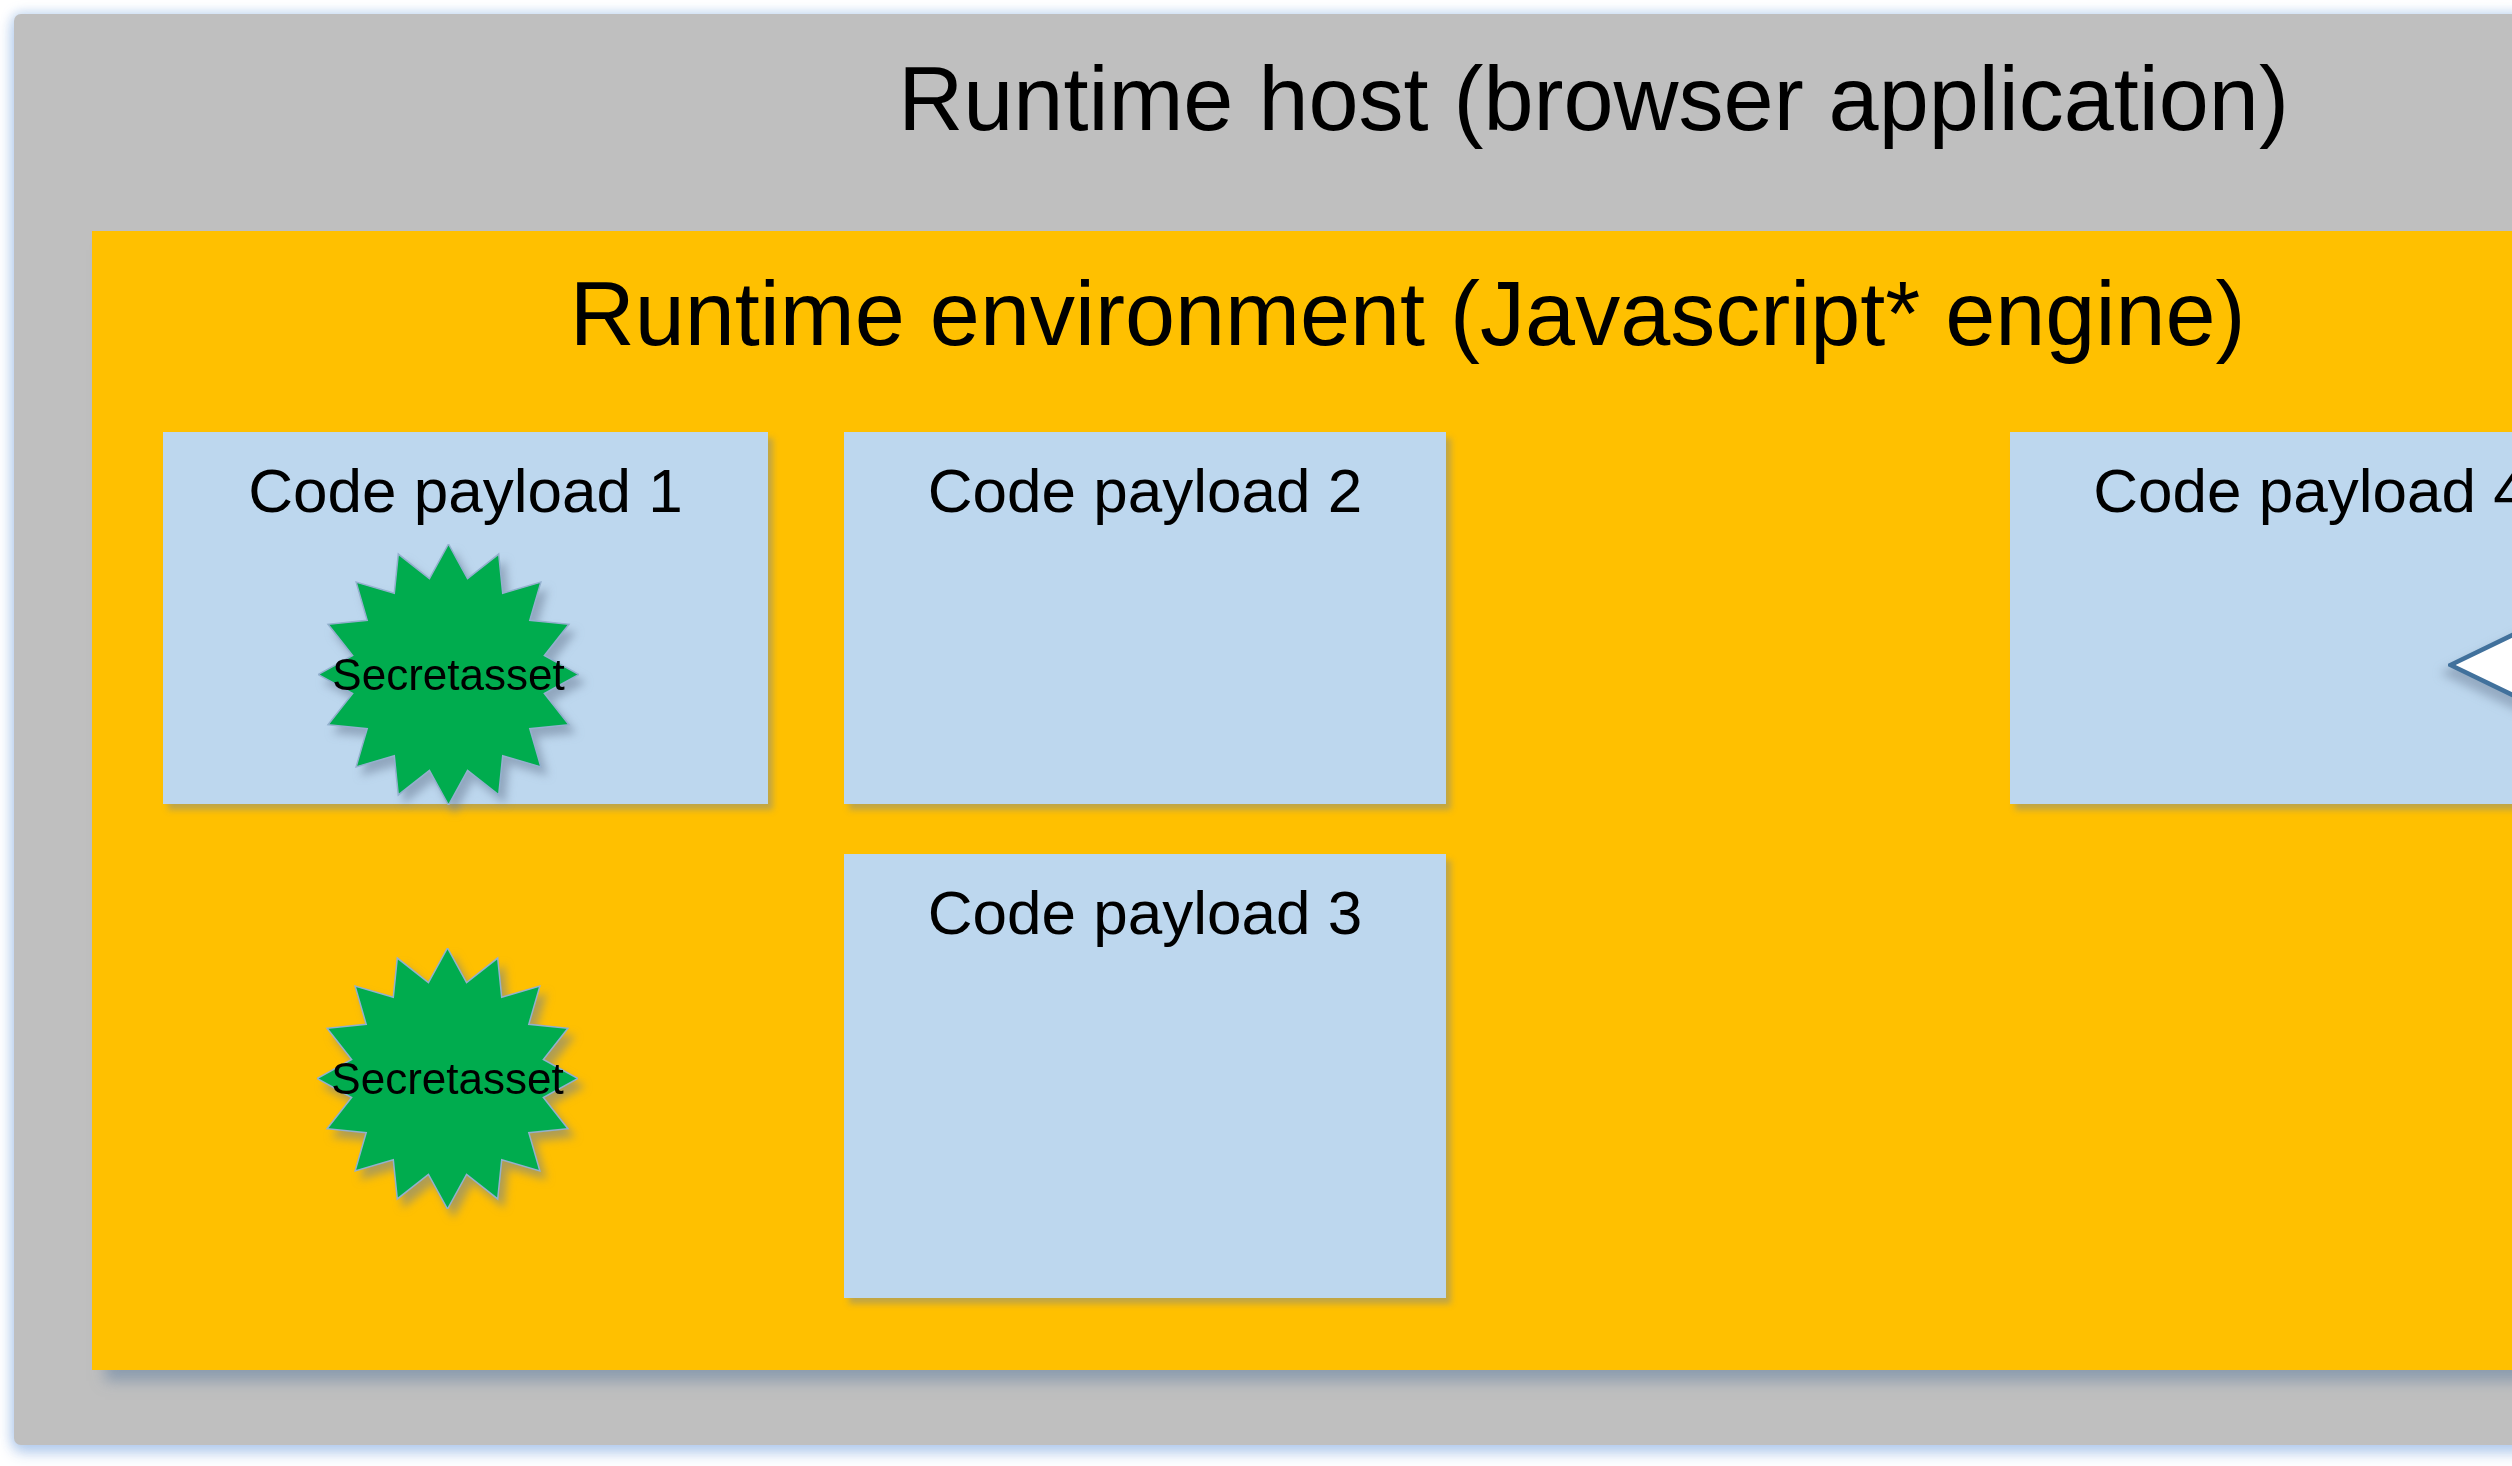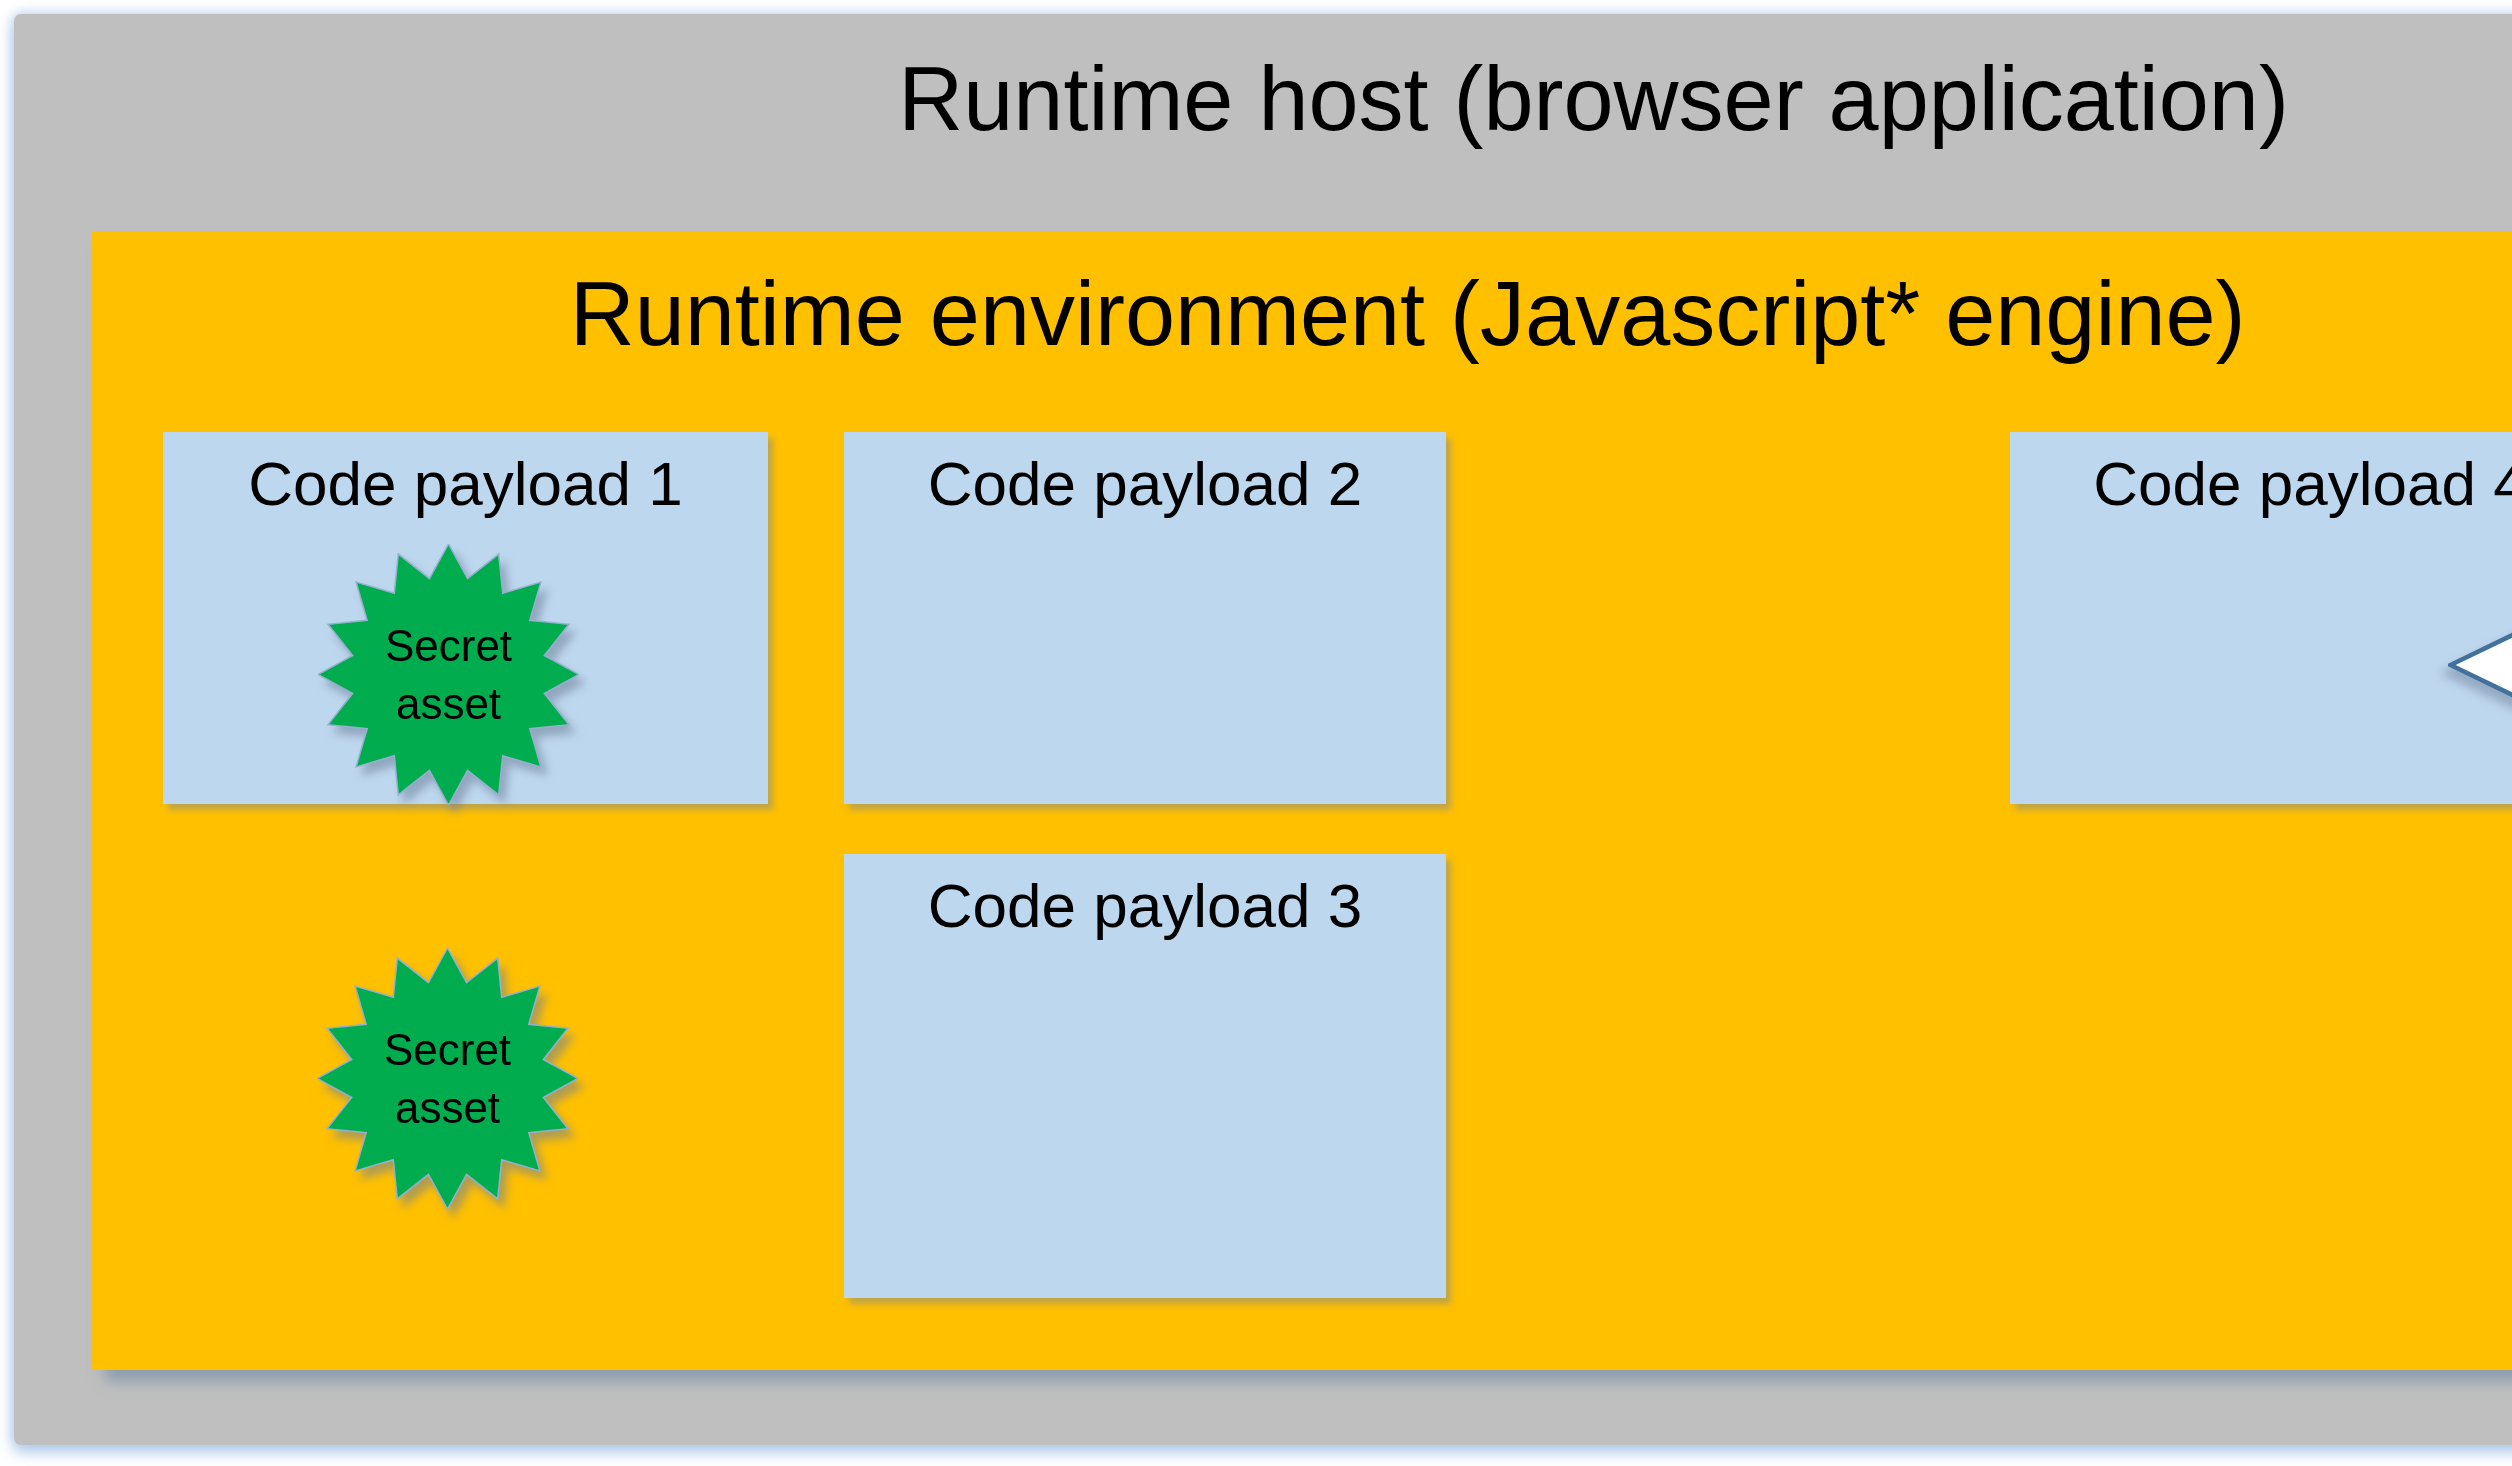--- a/index.html
+++ b/index.html
@@ -44,21 +44,21 @@
     text-align: center;
     font-size: 90px;
     white-space: nowrap;
   }
   .payload {
     position: absolute;
     background: #bdd7ee;
     box-shadow: 5px 6px 6px rgba(115,132,155,0.45);
   }
   .payload-label {
-    padding-top: 14px;
+    padding-top: 21px;
     text-align: center;
     font-size: 62px;
     line-height: 75px;
     white-space: nowrap;
   }
   
   .payload-1 { left: 163px;  top: 432px;  width: 605px; height: 372px; }
   .payload-2 { left: 844px; top: 432px;  width: 602px; height: 372px; }
   .payload-3 { left: 844px; top: 854px; width: 602px; height: 444px; }
   .payload-4 { left: 2010px; top: 432px;  width: 601px; height: 372px; }
@@ -67,21 +67,21 @@
     position: absolute;
     width: 261px; height: 261px;
   }
   .star svg {
     position: absolute; left: 0; top: 0;
     width: 100%; height: 100%;
     filter: drop-shadow(6px 8px 4px rgba(110,128,152,0.55));
   }
   .star-text {
     position: absolute; inset: 0;
-    display: flex; flex-direction: column;
+    display: flex; 
     align-items: center; justify-content: center;
     font-size: 44px;
     line-height: 58px;
     text-align: center;
   }
   .star-1 { left: 318px;  top: 544px; }
   .star-2 { left: 317px;  top: 948px; }
 
   .leak {
     position: absolute;

